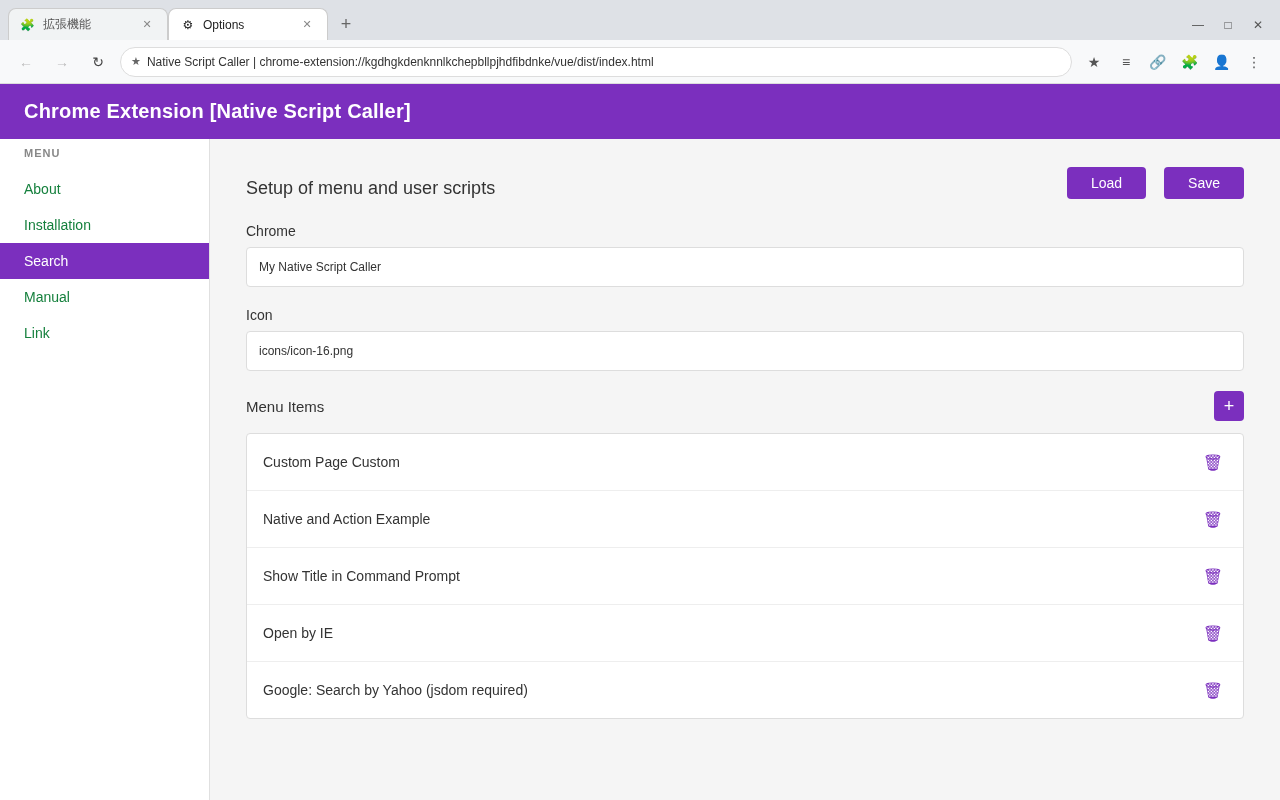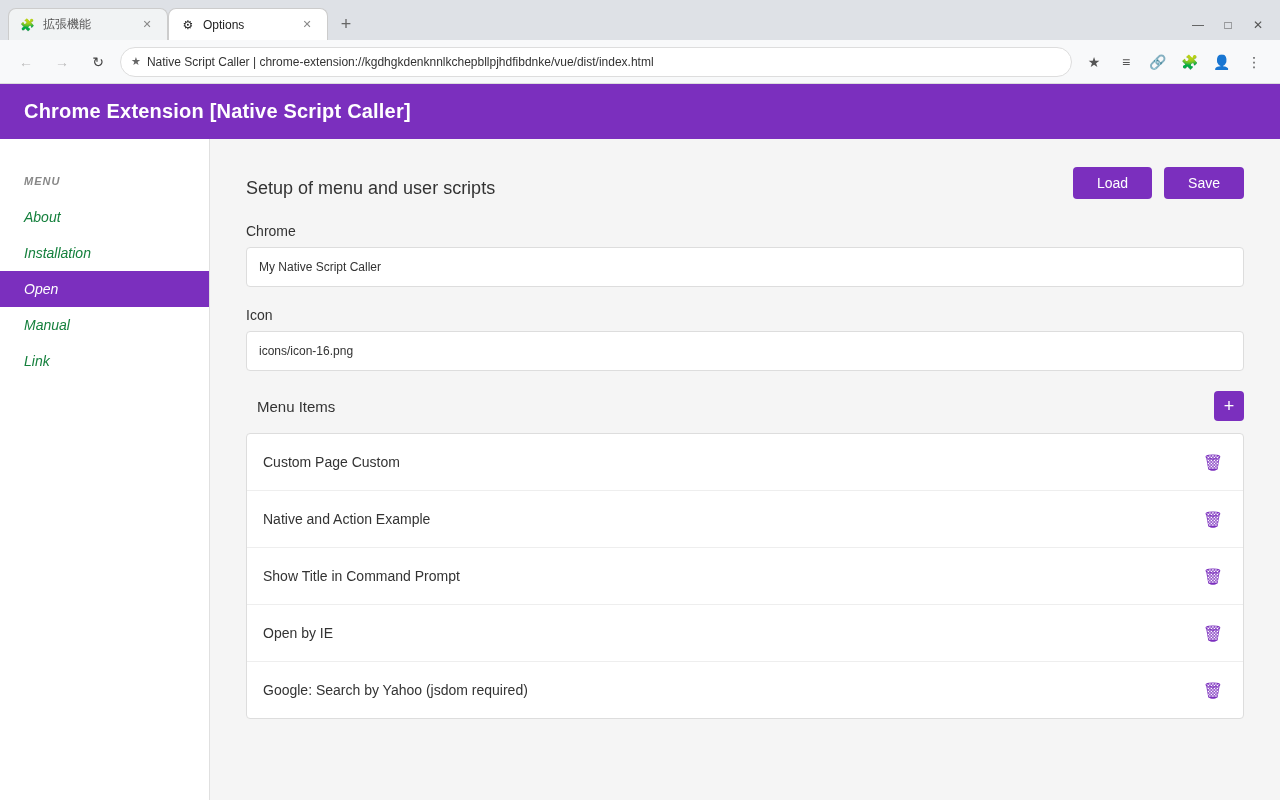--- a/index.html
+++ b/index.html
@@ -179,23 +179,22 @@
       flex: 1;
       background: #f5f5f5;
       overflow: hidden;
     }
 
     
     .sidebar {
       width: 210px;
       background: #fff;
       border-right: 1px solid #e0e0e0;
-      padding: 36px 0 20px 0;
+      padding: 8px 0 20px 0;
       flex-shrink: 0;
-      font-style: italic;
     }
 
     .sidebar-menu-label {
       font-size: 11px;
       font-weight: 700;
       color: #888;
       letter-spacing: 1px;
       padding: 0 24px 12px 24px;
       text-transform: uppercase;
     }
@@ -229,21 +228,21 @@
     }
 
     .panel-title {
       font-size: 18px;
       font-weight: 400;
       color: #333;
     }
 
     .panel-actions {
       display: flex;
-      gap: 12px;
+      gap: 18px;
     }
 
     .btn {
       padding: 8px 24px;
       border: none;
       border-radius: 4px;
       font-size: 14px;
       cursor: pointer;
       font-weight: 500;
     }
@@ -280,21 +279,20 @@
       display: flex;
       align-items: center;
       justify-content: space-between;
       margin-bottom: 12px;
     }
 
     .section-title {
       font-size: 15px;
       font-weight: 500;
       color: #333;
-      margin-left: 11px;
     }
 
     .add-btn {
       width: 30px;
       height: 30px;
       border-radius: 4px;
       background: #7b2fbe;
       color: #fff;
       border: none;
       font-size: 18px;
@@ -403,21 +401,21 @@
 
       <div class="sidebar">
         <div class="sidebar-menu-label">MENU</div>
         <div class="sidebar-item">
           <span>About</span>
         </div>
         <div class="sidebar-item">
           <span>Installation</span>
         </div>
         <div class="sidebar-item active">
-          <span>Open</span>
+          <span>Search</span>
         </div>
         <div class="sidebar-item">
           <span>Manual</span>
         </div>
         <div class="sidebar-item">
           <span>Link</span>
         </div>
       </div>
 
       <div class="main-panel">

